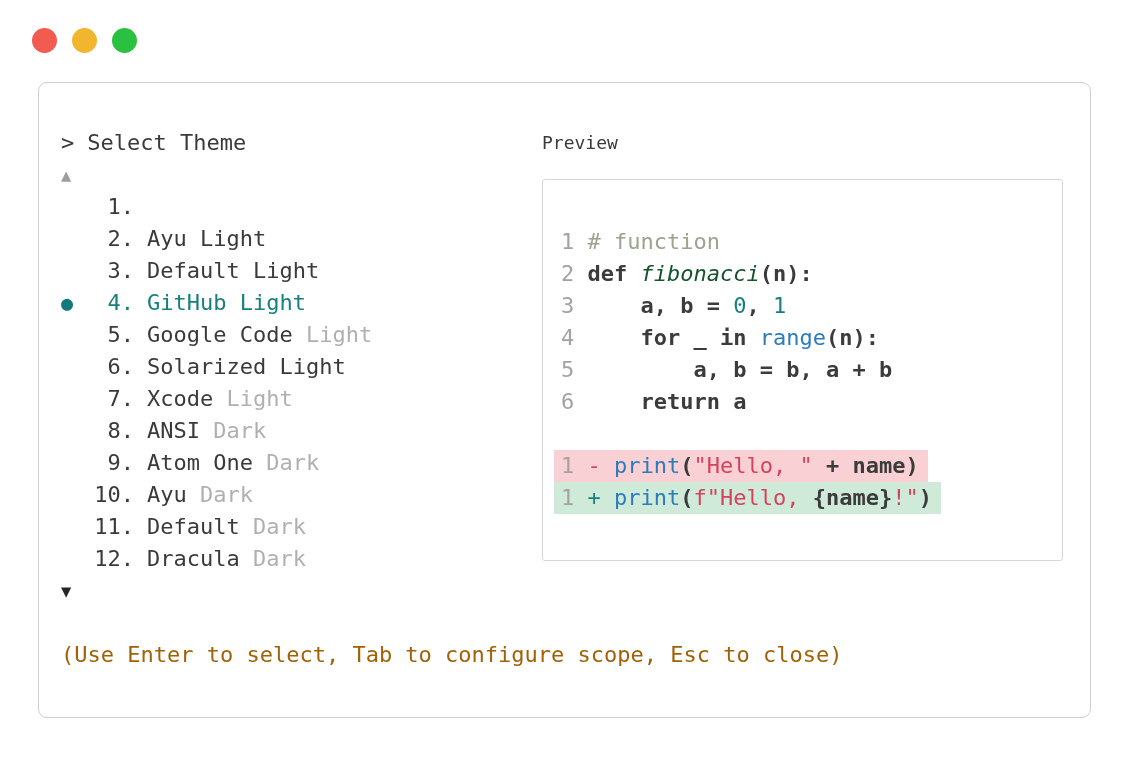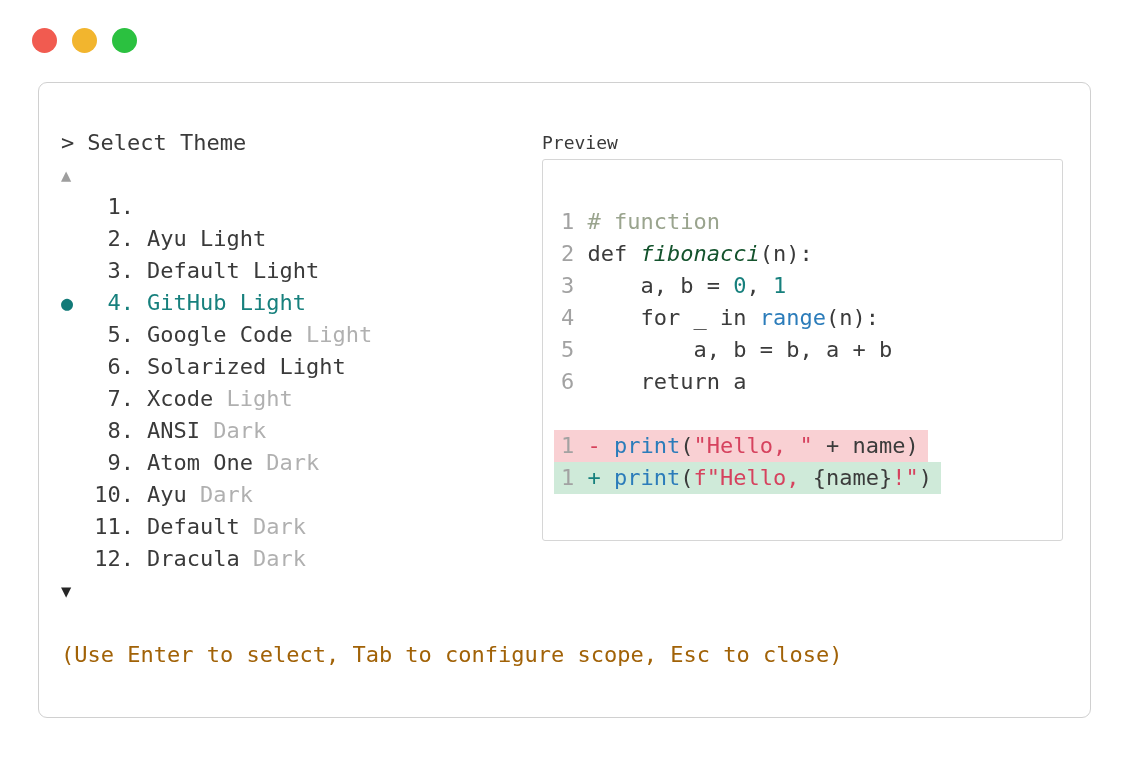--- a/index.html
+++ b/index.html
@@ -30,32 +30,32 @@
   .trow .num    { width:40px; text-align:right; margin-right:13px; }
   .trow .dim    { color:#b0b0b0; }
   .trow.selected .num, .trow.selected .label { color:#17807d; }
 
   .help-row { color:#a16207;text-align:right; }
   .blank-row { height:32px; }
 
   
   .right-pane { position:absolute; left:503px; top:44px; }
   .preview-label { font-size:18px; color:#3a3a3a; height:32px; line-height:32px; }
-  .preview-box { width:521px; height:382px; background:#ffffff;
+  .preview-box { margin-top:20px; width:521px; height:382px; background:#ffffff;
                  border:1.5px solid #d6d6d6; border-radius:3px;
                  padding:46px 0 0 18px; overflow:hidden; }
 
   .code-line { height:32px; line-height:32px; white-space:pre; font-size:22px; color:#3b3b3b; }
   .lnum { color:#a2a2a2; }
   .diff-wrap { display:inline-block; height:32px; line-height:32px;
                padding:0 9px 0 7px; margin-left:-7px; }
   .diff-wrap.del { background:#f9d0d3; }
   .diff-wrap.add { background:#cfead9; }
 
-  .tok-plain   { color:#3b3b3b; }
+  .tok-plain   { color:#3b3b3b;font-weight:bold; }
   .tok-comment { color:#9aa48e; }
   .tok-func    { color:#14532d;font-style:italic; }
   .tok-number  { color:#17807d; }
   .tok-builtin { color:#2b7cba; }
   .tok-string  { color:#d6425e; }
   .tok-diff-del-sign { color:#d6405a; }
   .tok-diff-add-sign { color:#17807d; }
 </style>
 </head>
 <body>

